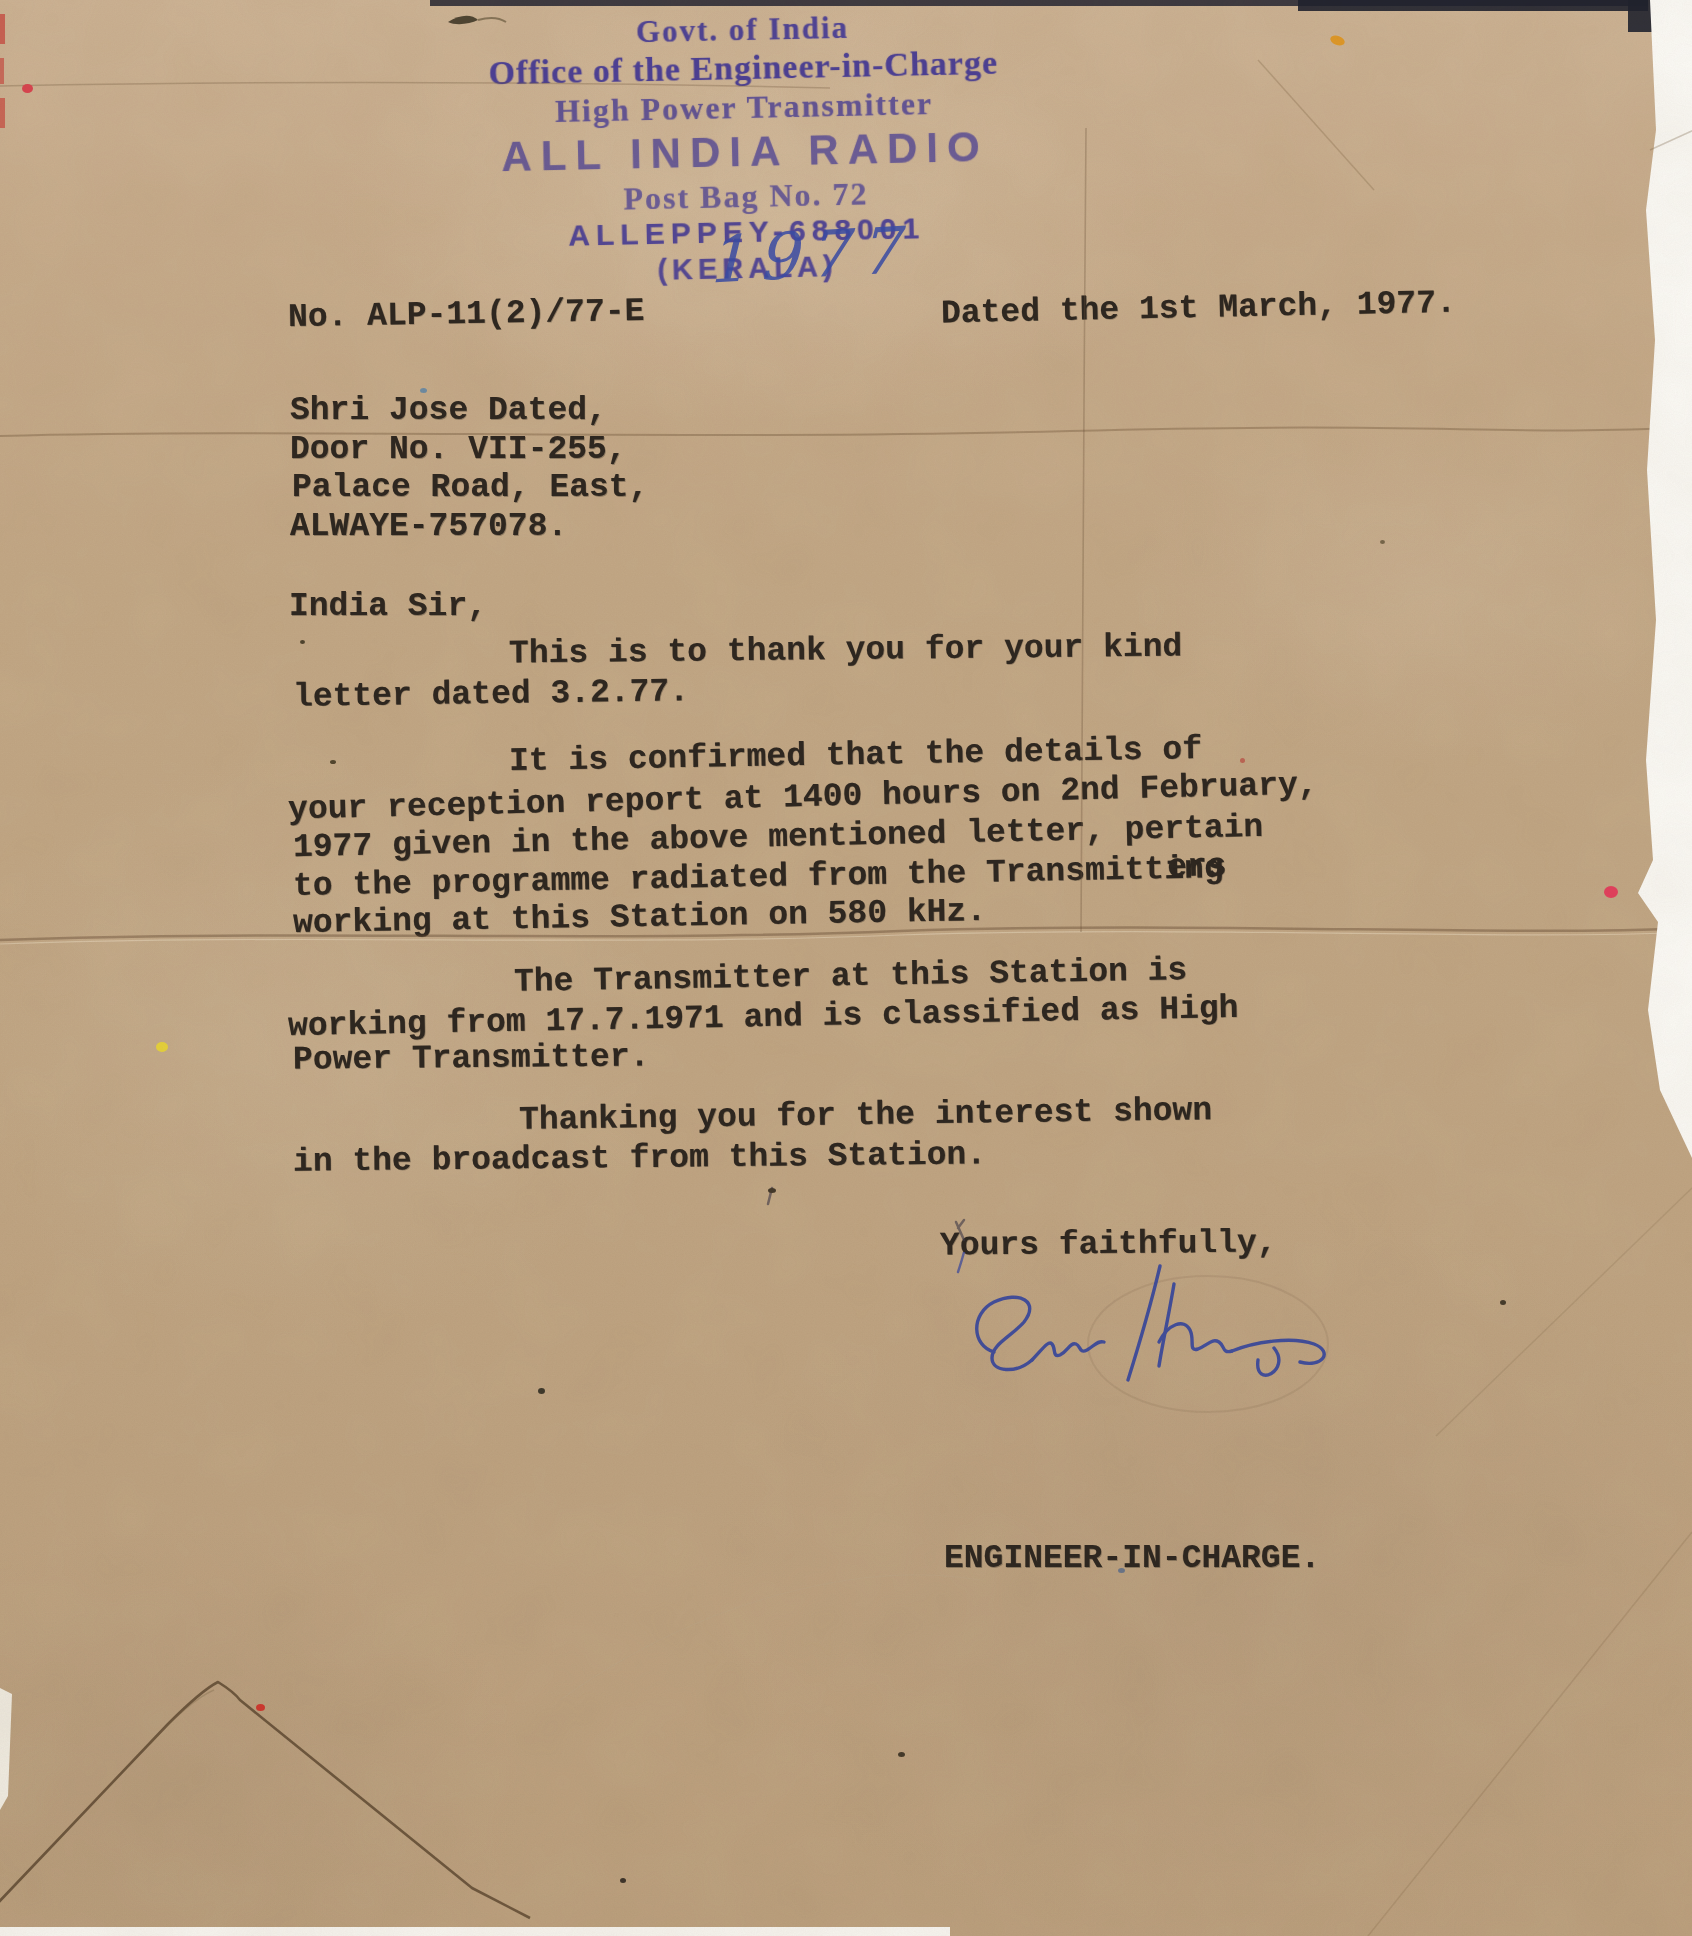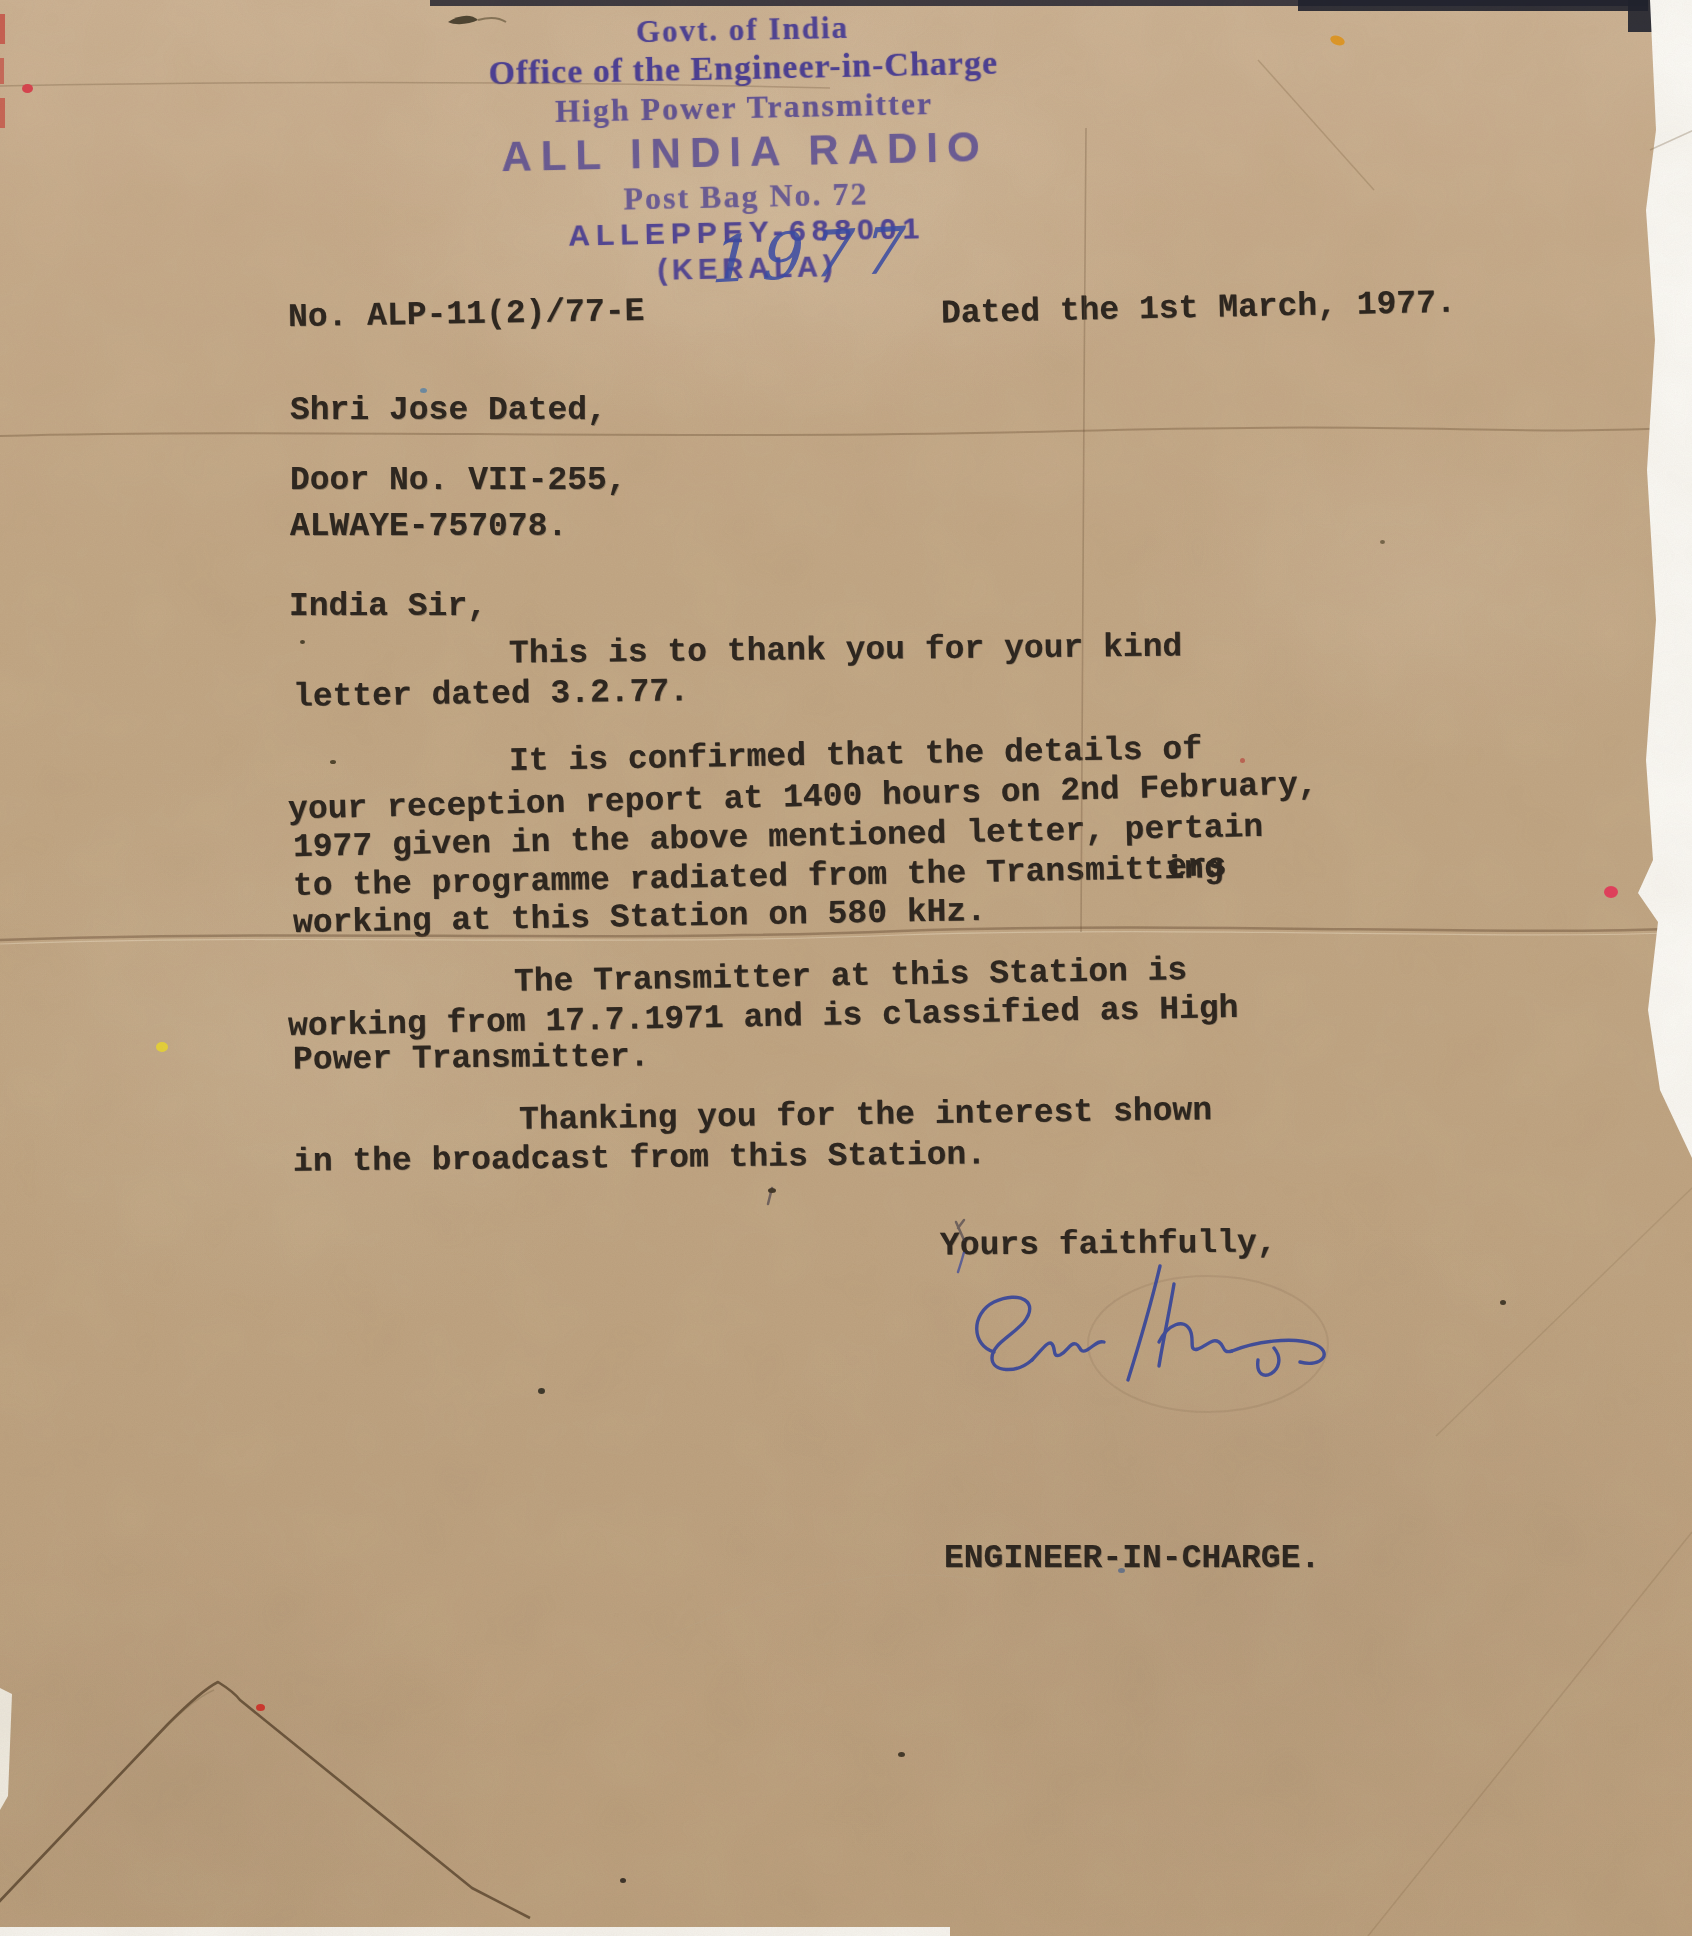--- a/index.html
+++ b/index.html
@@ -58,21 +58,22 @@
     <div class="s5">Post Bag No. 72</div>
     <div class="s6">ALLEPPEY-688001</div>
     <div class="s7">(KERALA)</div>
   </div>
 
   <div class="abs tw" style="left:288px;top:296px;transform:rotate(-1deg);">No. ALP-11(2)/77-E</div>
   <div class="abs hand-year">1977</div>
   <div class="abs tw" style="left:941px;top:290px;transform:rotate(-1.2deg);">Dated the 1st March, 1977.</div>
 
   <div class="abs tw" style="left:290px;top:392px;">Shri Jose Dated,</div>
-  <div class="abs tw" style="left:290px;top:431px;margin-top:31px;">Door No. VII-255,</div>
+  <div class="abs tw" style="left:290px;top:431px;">Door No. VII-255,</div>
+  <div class="abs tw" style="left:292px;top:469px;">Palace Road, East,</div>
   <div class="abs tw" style="left:290px;top:508px;">ALWAYE-757078.</div>
 
   <div class="abs tw" style="left:289px;top:588px;">India Sir,</div>
 
   <div class="abs tw" style="left:509px;top:632px;transform:rotate(-0.6deg);">This is to thank you for your kind</div>
   <div class="abs tw" style="left:293px;top:676px;transform:rotate(-0.8deg);">letter dated 3.2.77.</div>
 
   <div class="abs tw" style="left:509px;top:737px;transform:rotate(-1deg);">It is confirmed that the details of</div>
   <div class="abs tw" style="left:288px;top:779px;transform:rotate(-1.4deg);">your reception report at 1400 hours on 2nd February,</div>
   <div class="abs tw" style="left:293px;top:819px;transform:rotate(-1.2deg);">1977 given in the above mentioned letter, pertain</div>

